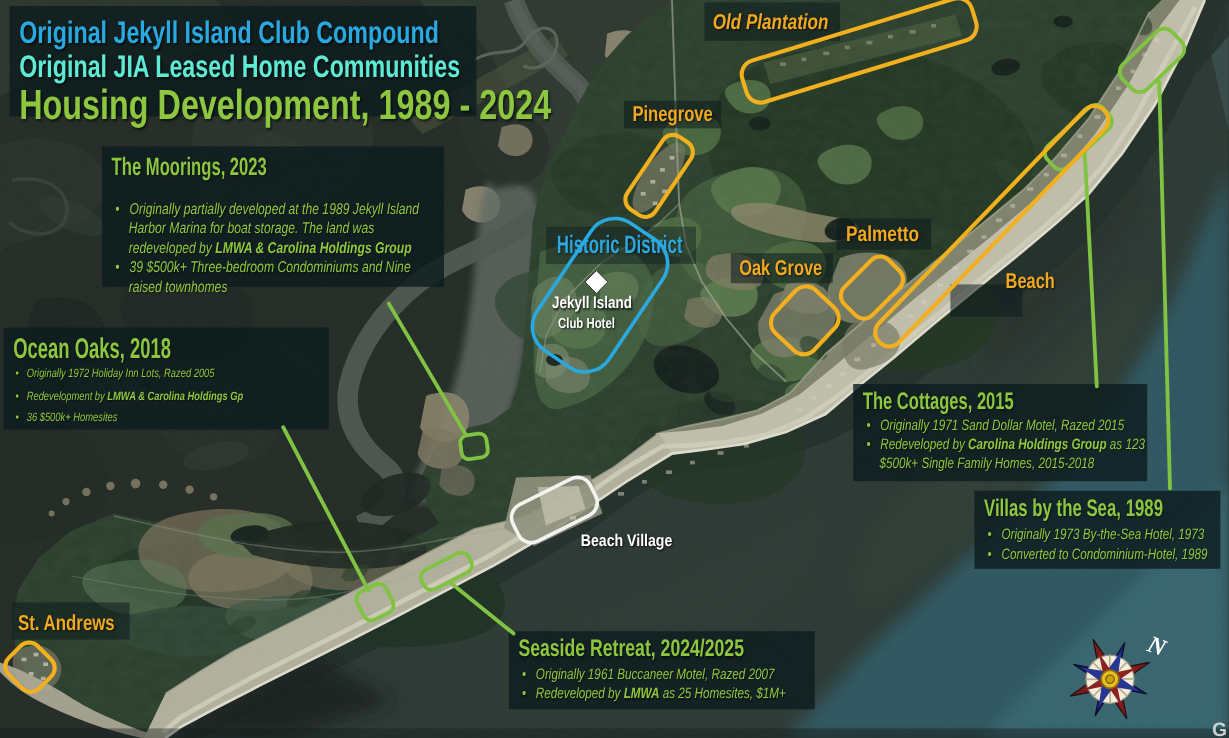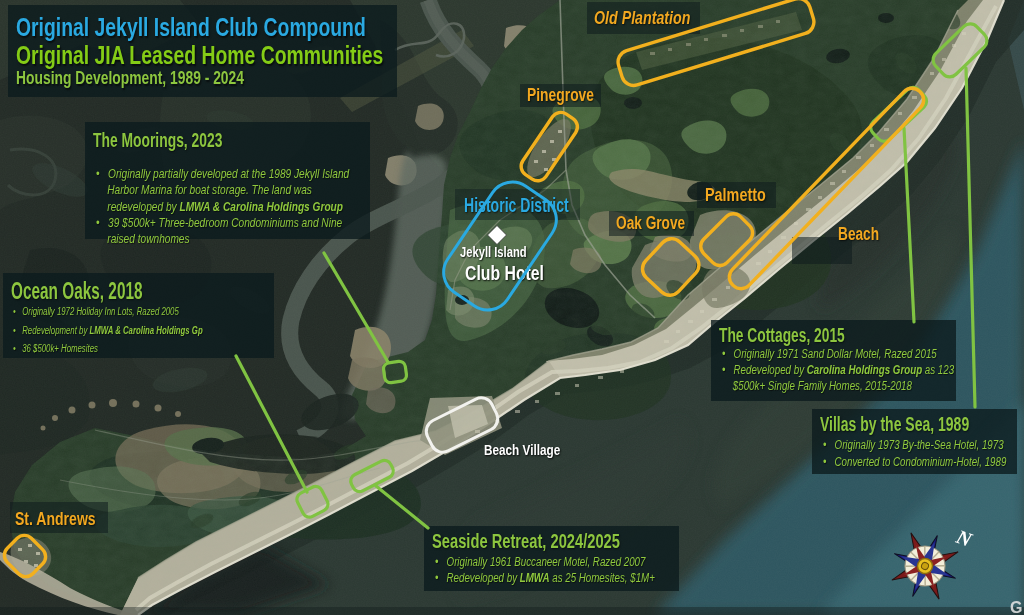--- a/index.html
+++ b/index.html
@@ -287,22 +287,22 @@
            135,436 175,446 215,452 255,455 300,458 340,452 366,436
            355,420 352,395 368,362 408,352 425,340 432,320 436,295 438,268 440,240 442,215 444,185 450,158
            458,135 470,112 480,90 492,68 506,48 522,30 538,16 552,6 Z" fill="#6a7a5a" filter="url(#noise2)" opacity="0.18"></path>
   <rect x="0" y="607" width="1024" height="8" fill="#121b1c" opacity="0.4"></rect>
 </svg>
 
 <div id="annos">
 
   <div class="box" style="left:8px;top:5px;width:389px;height:92px;"></div>
   <div style="position:absolute;left:16px;top:12px;font-size:26px;font-weight:bold;color:#2aa9e1;text-shadow:1.5px 1.5px 2px rgba(0,0,0,0.6);"><span class="cnd" style="transform:scaleX(0.745);">Original Jekyll Island Club Compound</span></div>
-  <div style="position:absolute;left:16px;top:40px;font-size:26px;font-weight:bold;color:#84cc16;text-shadow:1.5px 1.5px 2px rgba(0,0,0,0.6);"><span class="cnd" style="transform:scaleX(0.745);">Original JIA Leased Home Communities</span></div>
-  <div style="position:absolute;left:16px;top:68px;font-size:18px;font-weight:bold;color:#8dc63f;text-shadow:1.5px 1.5px 2px rgba(0,0,0,0.6);"><span class="cnd" style="transform:scaleX(0.77);">Housing Development, 1989 - 2024</span></div>
+  <div style="position:absolute;left:16px;top:40px;font-size:26px;font-weight:bold;color:#5eead4;text-shadow:1.5px 1.5px 2px rgba(0,0,0,0.6);"><span class="cnd" style="transform:scaleX(0.745);">Original JIA Leased Home Communities</span></div>
+  <div style="position:absolute;left:16px;top:68px;font-size:35px;font-weight:bold;color:#8dc63f;text-shadow:1.5px 1.5px 2px rgba(0,0,0,0.6);"><span class="cnd" style="transform:scaleX(0.77);">Housing Development, 1989 - 2024</span></div>
 
   <div class="box" style="left:85px;top:122px;width:285px;height:117px;"></div>
   <div style="position:absolute;left:93px;top:128px;font-size:21px;"><span class="h cnd" style="transform:scaleX(0.66);">The Moorings, 2023</span></div>
   <div style="position:absolute;left:96px;top:166px;font-size:13px;line-height:16.3px;">
     <div><span class="b cnd" style="transform:scaleX(0.78);">•&nbsp;&nbsp;&nbsp;<i>Originally partially developed at the 1989 Jekyll Island</i></span></div>
     <div><span class="b cnd" style="transform:scaleX(0.78);">&nbsp;&nbsp;&nbsp;&nbsp;<i>Harbor Marina for boat storage. The land was</i></span></div>
     <div><span class="b cnd" style="transform:scaleX(0.78);">&nbsp;&nbsp;&nbsp;&nbsp;<i>redeveloped by <b>LMWA &amp; Carolina Holdings Group</b></i></span></div>
     <div><span class="b cnd" style="transform:scaleX(0.78);">•&nbsp;&nbsp;&nbsp;<i>39 $500k+ Three-bedroom Condominiums and Nine</i></span></div>
     <div><span class="b cnd" style="transform:scaleX(0.78);">&nbsp;&nbsp;&nbsp;&nbsp;<i>raised townhomes</i></span></div>
   </div>
@@ -347,21 +347,21 @@
   <div class="lab" style="left:616px;top:213px;font-size:18px;"><span class="cnd" style="transform:scaleX(0.76);">Oak Grove</span></div>
   <div class="lbg" style="left:792px;top:237px;width:60px;height:27px;"></div>
   <div class="lab" style="left:801px;top:224px;font-size:18px;margin-left:37px;"><span class="cnd" style="transform:scaleX(0.76);">Beach</span></div>
   <div class="lbg" style="left:10px;top:502px;width:98px;height:31px;"></div>
   <div class="lab" style="left:15px;top:509px;font-size:18px;"><span class="cnd" style="transform:scaleX(0.78);">St. Andrews</span></div>
 
   <div class="lbg" style="left:455px;top:189px;width:125px;height:31px;background:rgba(15,28,30,0.45);"></div>
   <div style="position:absolute;left:464px;top:193px;font-size:21px;font-weight:bold;color:#2aa9e1;text-shadow:1px 1px 2px rgba(0,0,0,0.6);"><span class="cnd" style="transform:scaleX(0.67);">Historic District</span></div>
 
   <div style="position:absolute;left:460px;top:244px;font-size:14px;font-weight:bold;color:#ffffff;text-shadow:1px 1px 2px rgba(0,0,0,0.85);"><span class="cnd" style="transform:scaleX(0.80);">Jekyll Island</span></div>
-  <div style="position:absolute;left:465px;top:262px;font-size:20px;font-weight:bold;color:#ffffff;text-shadow:1px 1px 2px rgba(0,0,0,0.85);text-align:center;"><span class="cnd" style="transform:scaleX(0.79);">Club Hotel</span></div>
+  <div style="position:absolute;left:465px;top:262px;font-size:12px;font-weight:bold;color:#ffffff;text-shadow:1px 1px 2px rgba(0,0,0,0.85);text-align:center;"><span class="cnd" style="transform:scaleX(0.79);">Club Hotel</span></div>
   <div style="position:absolute;left:484px;top:442px;font-size:14px;font-weight:bold;color:#ffffff;text-shadow:1px 1px 2px rgba(0,0,0,0.85);"><span class="cnd" style="transform:scaleX(0.84);">Beach Village</span></div>
 </div>
 
 <svg id="ov" width="1024" height="615" viewBox="0 0 1024 615">
 
   <g stroke="#80c342" stroke-width="3.2" stroke-linecap="round">
     <line x1="324" y1="253" x2="388" y2="362"></line>
     <line x1="236" y1="356" x2="307" y2="492"></line>
     <line x1="376" y1="486" x2="428" y2="528"></line>
     <line x1="904" y1="128" x2="914" y2="322"></line>

